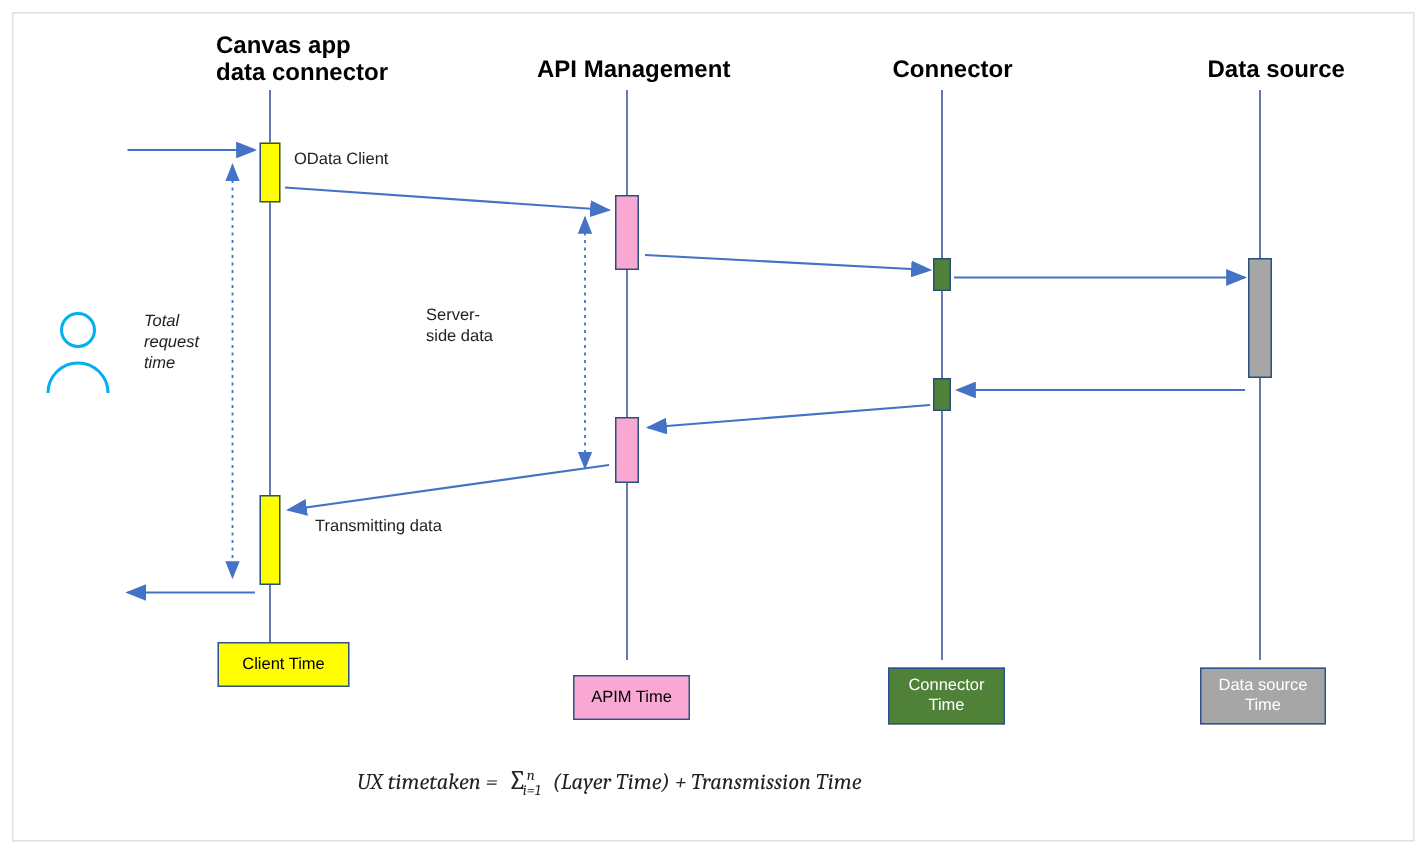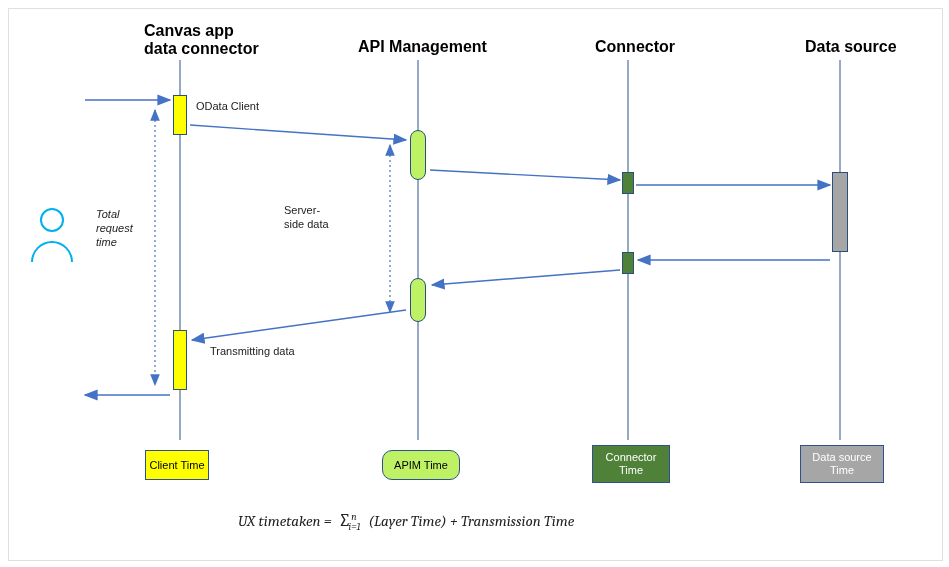--- a/index.html
+++ b/index.html
@@ -2,21 +2,21 @@
 <html><head>
 <meta charset="utf-8">
 <style>
   html,body{margin:0;padding:0;width:949px;height:567px;font-family:"Segoe UI",Arial,sans-serif;background:#fff;}
   .frame{position:absolute;left:8px;top:8px;width:933px;height:551px;border:1px solid #e0e0e0;}
   svg{position:absolute;left:0;top:0;pointer-events:none;}
   .lifelabel{position:absolute;font-size:16px;font-weight:600;color:#000;text-align:left;}
   .ann{position:absolute;font-size:11px;color:#222;}
   .actbox{position:absolute;border:1px solid #28507a;box-sizing:border-box;}
   .yellow{background:#ffff00;}
-  .blue  {background:#bef264;border-radius:10px;}
+  .blue  {background:#f9a8d4;}
   .green {background:#4f8238;}
   .grey  {background:#a6a6a6;}
   .tbox{position:absolute;font-size:11px;text-align:center;display:flex;align-items:center;justify-content:center;border:1px solid #2f528f;box-sizing:border-box;line-height:1.15;}
   .formula{position:absolute;font-family:Cambria,Georgia,serif;font-size:15px;font-style:italic;color:#222;}
   .formula sub{font-size:10px;font-style:italic;}
   .formula sup{font-size:10px;font-style:italic;}
 </style>
 </head>
 <body>
 
@@ -87,21 +87,21 @@
 <div class="ann" style="left:96px;top:208px;line-height:1.25;font-style:italic;">
   <div>Total</div>
   <div>request</div>
   <div>time</div>
 </div>
 <div class="ann" style="left:284px;top:204px;line-height:1.25;">
   <div>Server-</div>
   <div>side data</div>
 </div>
 
-<div class="tbox yellow" style="left:145px;top:450px;width:64px;height:30px;color:#000;">Client Time</div>
+<div class="tbox yellow" style="left:145px;top:428px;width:88px;height:30px;color:#000;">Client Time</div>
 <div class="tbox blue" style="left:382px;top:450px;width:78px;height:30px;color:#000;">APIM Time</div>
 <div class="tbox green" style="left:592px;top:445px;width:78px;height:38px;color:#fff;">
   <span><span>Connector</span><br><span>Time</span></span>
 </div>
 <div class="tbox grey" style="left:800px;top:445px;width:84px;height:38px;color:#fff;">
   <span><span>Data source</span><br><span>Time</span></span>
 </div>
 
 <div class="formula" style="left:238px;top:510px;">
   <span>UX timetaken</span><span> = </span>&nbsp;<span style="font-style:normal;font-size:18px;">∑</span><sup>n</sup><sub style="position:relative;left:-8px;">i=1</sub><span>(Layer Time)</span><span> + </span><span>Transmission Time</span>

